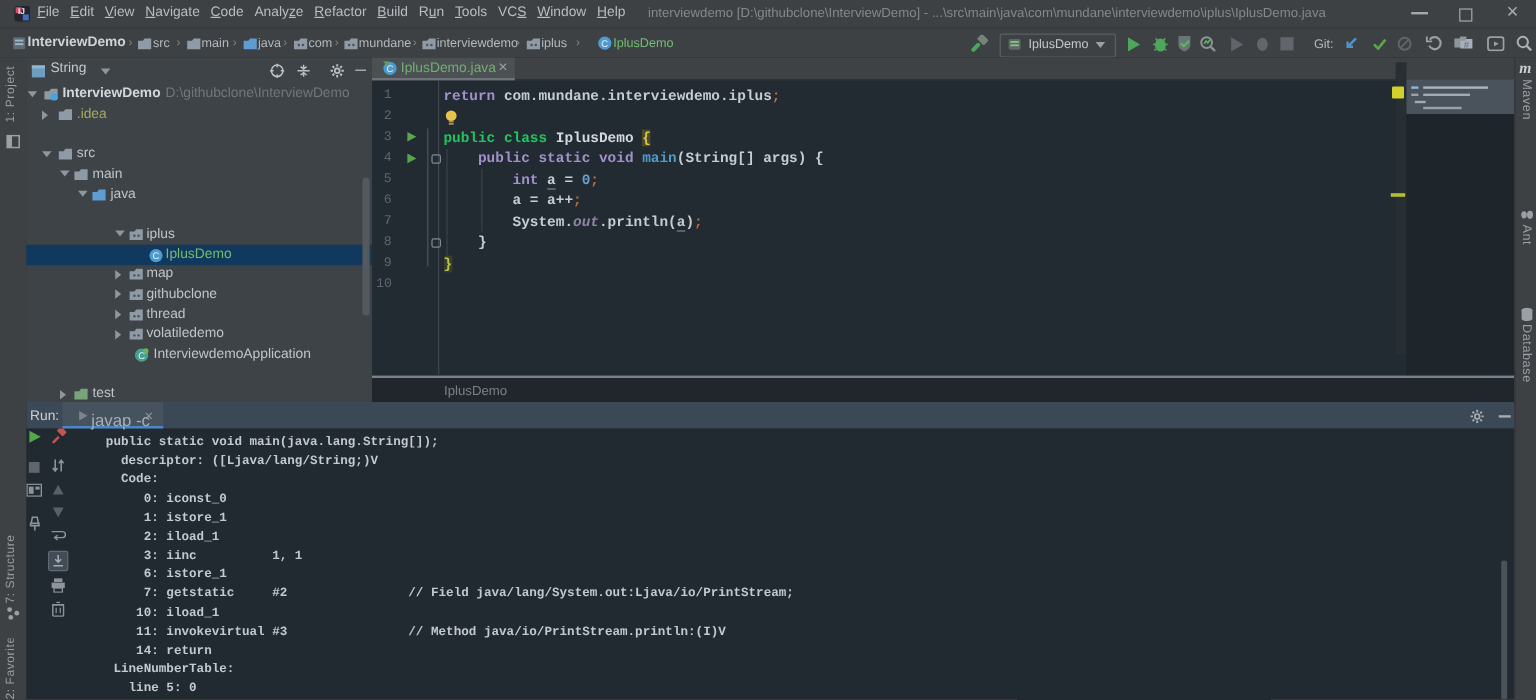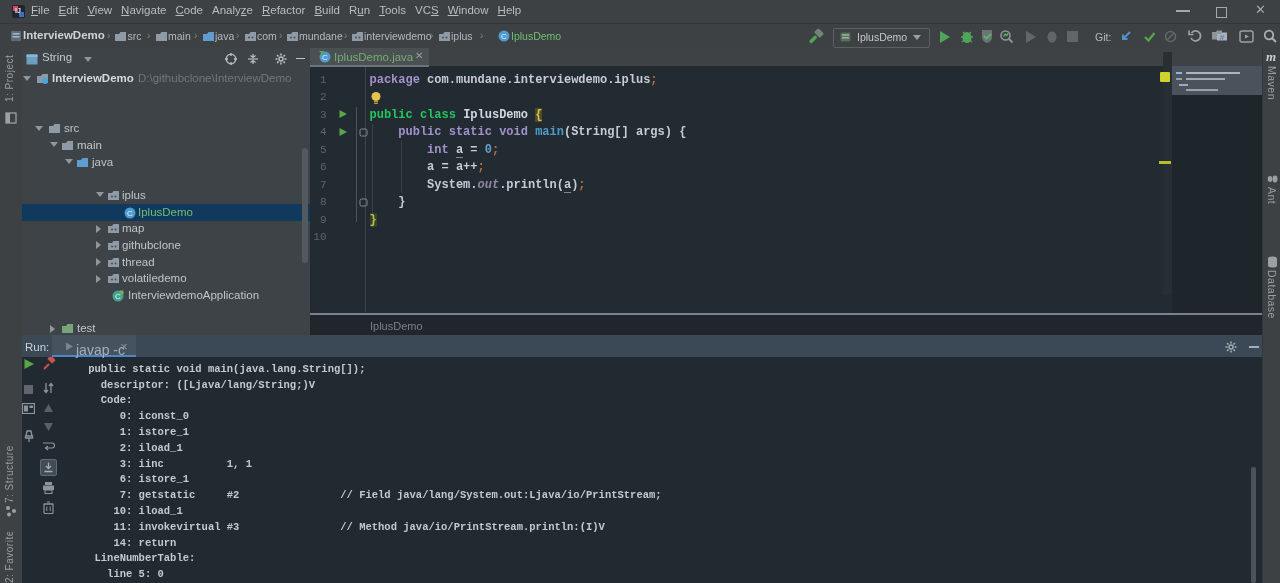--- a/index.html
+++ b/index.html
@@ -19,20 +19,21 @@
 
 <div class="abs" id="titlebar" style="left:0;top:0;width:1280px;height:23px;background:#3d4144;border-bottom:1px solid #323639;">
   <div class="abs" style="left:12px;top:5px;width:13px;height:13px;border-radius:2px;background:#23252e;">
     <div class="abs" style="left:1px;top:1px;width:5px;height:5px;background:#d14a6a;"></div>
     <div class="abs" style="left:7px;top:7px;width:5px;height:5px;background:#3f6fc4;"></div>
     <span class="abs" style="left:3px;top:2px;font-size:7px;font-weight:bold;color:#e8e8ee;">IJ</span>
   </div>
   <div class="abs" style="left:31px;top:4px;font-size:11.5px;color:#b7bdc3;white-space:nowrap;">
     <span style="margin-right:9px;"><u>F</u>ile</span><span style="margin-right:9px;"><u>E</u>dit</span><span style="margin-right:9px;"><u>V</u>iew</span><span style="margin-right:9px;"><u>N</u>avigate</span><span style="margin-right:9px;"><u>C</u>ode</span><span style="margin-right:9px;">Analy<u>z</u>e</span><span style="margin-right:9px;"><u>R</u>efactor</span><span style="margin-right:9px;"><u>B</u>uild</span><span style="margin-right:9px;">R<u>u</u>n</span><span style="margin-right:9px;"><u>T</u>ools</span><span style="margin-right:9px;">VC<u>S</u></span><span style="margin-right:9px;"><u>W</u>indow</span><span style="margin-right:9px;"><u>H</u>elp</span>
   </div>
+  <div class="abs" style="left:540px;top:5px;font-size:11px;color:#82898f;white-space:nowrap;">interviewdemo [D:\githubclone\InterviewDemo] - ...\src\main\java\com\mundane\interviewdemo\iplus\IplusDemo.java</div>
   <div class="abs" style="left:1176px;top:10px;width:14px;height:2px;background:#a2a8ad;"></div>
   <div class="abs" style="left:1216px;top:7px;width:9px;height:9px;border:1.5px solid #a2a8ad;"></div>
   <div class="abs" style="left:1255px;top:2px;font-size:13px;color:#a2a8ad;">✕</div>
 </div>
 
 <div class="abs" id="navbar" style="left:0;top:24px;width:1280px;height:24px;background:#3d4144;border-bottom:1px solid #2e3134;font-size:10.5px;color:#b3b9bf;">
 
   <svg class="abs" style="left:10px;top:6px;" width="12" height="12">
     <rect x="1" y="1" width="10" height="10" rx="1" fill="#5f6b76"></rect>
     <rect x="2.5" y="3" width="7" height="1.6" fill="#9fb6c8"></rect>
@@ -197,20 +198,27 @@
   <div class="abs" style="left:0;top:156px;width:288px;height:16.6px;background:#11395e;"></div>
 
   <div class="abs" style="left:0;top:22.8px;width:288px;height:17px;">
     <div class="abs tri-d" style="left:1px;top:5px;"></div>
     <svg class="abs" style="left:14px;top:2.5px;" width="13" height="11">
           <path d="M1 3 h4 l1.5-2 H12 v9 H1 z" fill="#8e9aa5"></path>
           <circle cx="9" cy="8" r="3" fill="#47a7dc"></circle>
         </svg>
     <span class="abs" style="left:30px;top:1.5px;font-weight:bold;color:#d3d8dd;">InterviewDemo</span>
     <span class="abs" style="left:116px;top:1.5px;color:#70777e;">D:\githubclone\InterviewDemo</span>
+  </div>
+  <div class="abs" style="left:0;top:39.5px;width:288px;height:17px;">
+    <div class="abs tri-r" style="left:13px;top:4px;"></div>
+    <svg class="abs" style="left:26px;top:2.5px;" width="13" height="11">
+          <path d="M1 3 h4 l1.5-2 H12 v9 H1 z" fill="#8e9aa5"></path>
+        </svg>
+    <span class="abs" style="left:42px;top:1.5px;color:#a6a862;">.idea</span>
   </div>
   <div class="abs" style="left:0;top:72.8px;width:288px;height:17px;">
     <div class="abs tri-d" style="left:13px;top:5px;"></div>
     <svg class="abs" style="left:26px;top:2.5px;" width="13" height="11">
           <path d="M1 3 h4 l1.5-2 H12 v9 H1 z" fill="#8e9aa5"></path>
         </svg>
     <span class="abs" style="left:42px;top:1.5px;">src</span>
   </div>
   <div class="abs" style="left:0;top:89.4px;width:288px;height:17px;">
     <div class="abs tri-d" style="left:28px;top:5px;"></div>
@@ -340,21 +348,21 @@
   <svg class="abs" style="left:49px;top:149.5px;" width="9" height="9">
         <rect x="1" y="1" width="7" height="7" rx="1.5" fill="none" stroke="#828a92" stroke-width="1"></rect>
       </svg>
 
   <svg class="abs" style="left:60px;top:43px;" width="12" height="14">
     <circle cx="6" cy="5.5" r="4.5" fill="#e8c34c"></circle>
     <rect x="4" y="9.5" width="4" height="1.5" fill="#ad9143"></rect>
     <rect x="4" y="11.5" width="4" height="1.5" fill="#ad9143"></rect>
   </svg>
 
-  <pre class="abs mono" id="code" style="left:59.5px;top:23.75px;font-size:12px;line-height:17.5px;color:#c6ccd2;font-weight:bold;"><span style="color:#a291cc;">package</span> com.mundane.interviewdemo.iplus<span style="color:#c06a43;">;</span>
+  <pre class="abs mono" id="code" style="left:59.5px;top:23.75px;font-size:12px;line-height:17.5px;color:#c6ccd2;font-weight:bold;"><span style="color:#a291cc;">return</span> com.mundane.interviewdemo.iplus<span style="color:#c06a43;">;</span>
 
 <span style="color:#22c55e;">public class</span> <span style="color:#d3d9df;">IplusDemo</span> <span style="color:#d8c54a;background:#4c4a28;">{</span>
     <span style="color:#a291cc;">public static void</span> <span style="color:#4f9bc8;">main</span>(String[] args) {
         <span style="color:#a291cc;">int</span> <span style="border-bottom:1px solid #7d858e;">a</span> = <span style="color:#68a0c8;">0</span><span style="color:#c06a43;">;</span>
         a = a++<span style="color:#c06a43;">;</span>
         System.<span style="color:#9183a5;font-style:italic;">out</span>.println(<span style="border-bottom:1px solid #7d858e;">a</span>)<span style="color:#c06a43;">;</span>
     }
 <span style="color:#b9c24a;background:#37402a;">}</span></pre>
 
   <div class="abs" style="left:853px;top:4px;width:9px;height:243px;background:#272e34;"></div>

